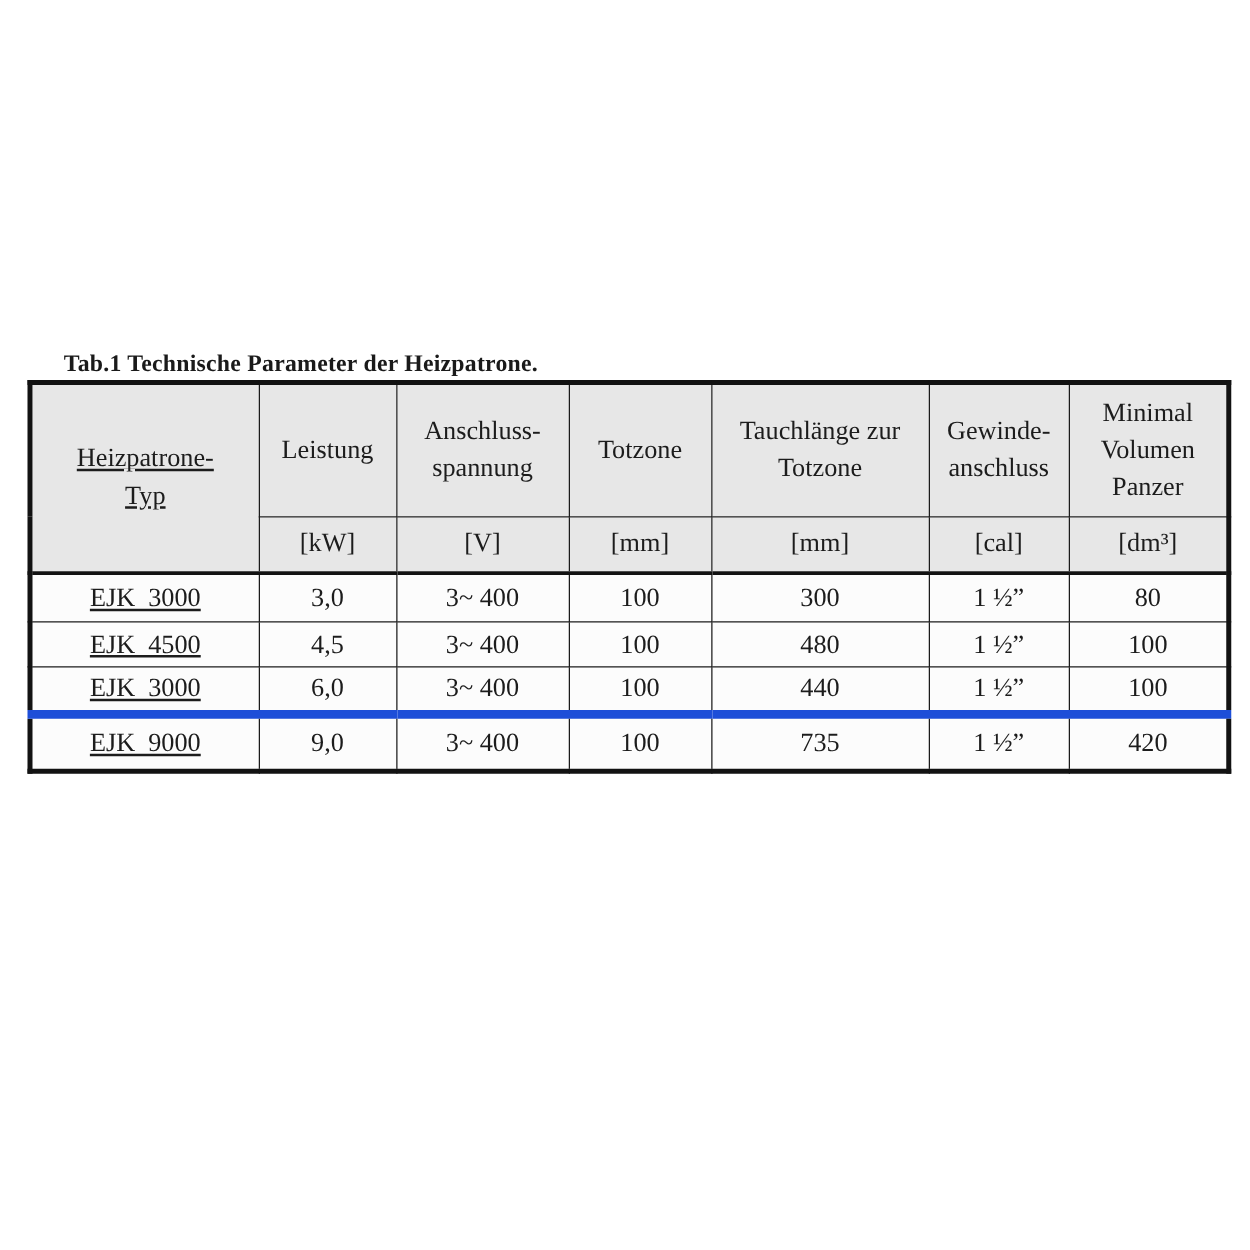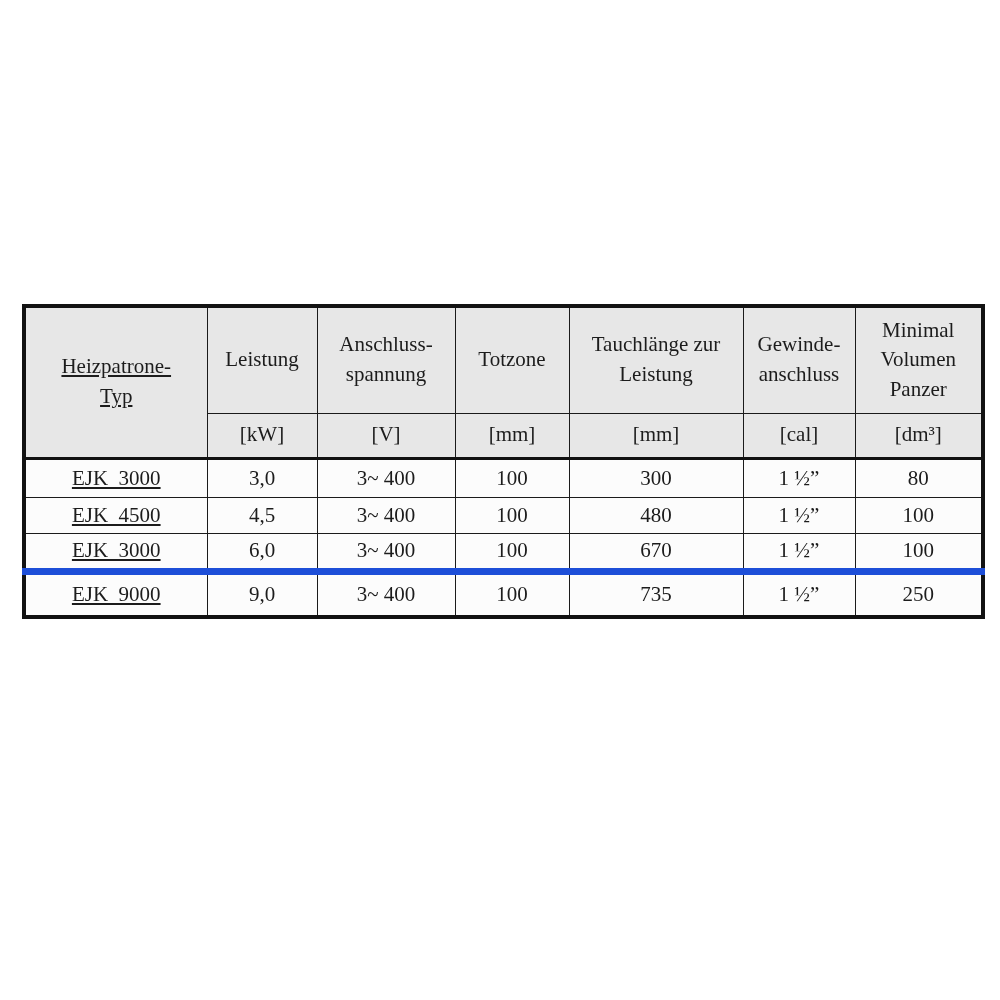--- a/index.html
+++ b/index.html
@@ -63,20 +63,21 @@
   tr.data-row-a  { height: 39px; margin-top: 12px; }
   tr.data-row-b  { height: 36px; }
   tr.data-row-c  { height: 38px; }
   tr.data-row-d  { height: 46px; }
 </style>
 </head>
 <body>
 
 <div class="canvas">
 
+  <div class="caption">Tab.1 Technische Parameter der Heizpatrone.</div>
 
   <table class="tbl">
     <colgroup>
       <col style="width:183px">
       <col style="width:110px">
       <col style="width:138px">
       <col style="width:114px">
       <col style="width:174px">
       <col style="width:112px">
       <col style="width:128px">
@@ -84,21 +85,21 @@
 
     <tbody>
         <tr class="header-row-1">
       <td rowspan="2" class="typ-header col1-sep">Heizpatrone-
 Typ</td>
       <td>Leistung</td>
       <td>Anschluss-
 spannung</td>
       <td>Totzone</td>
       <td>Tauchlänge zur
-Leistung</td>
+Totzone</td>
       <td>Gewinde-
 anschluss</td>
       <td>Minimal
 Volumen
 Panzer</td>
     </tr>
 
     <tr class="header-row-2">
       <td>[kW]</td>
       <td>[V]</td>
@@ -126,30 +127,30 @@
       <td>480</td>
       <td>1 ½”</td>
       <td>100</td>
     </tr>
 
     <tr class="data-row-c">
       <td class="col1-sep">EJK  3000</td>
       <td>6,0</td>
       <td>3~ 400</td>
       <td>100</td>
-      <td>670</td>
+      <td>440</td>
       <td>1 ½”</td>
       <td>100</td>
     </tr>
 
     <tr class="data-row-d heavy-top">
       <td class="col1-sep">EJK  9000</td>
       <td>9,0</td>
       <td>3~ 400</td>
       <td>100</td>
       <td>735</td>
       <td>1 ½”</td>
-      <td>250</td>
+      <td>420</td>
     </tr>
   </tbody>
     </table>
 
 </div>
 
 </body></html>

